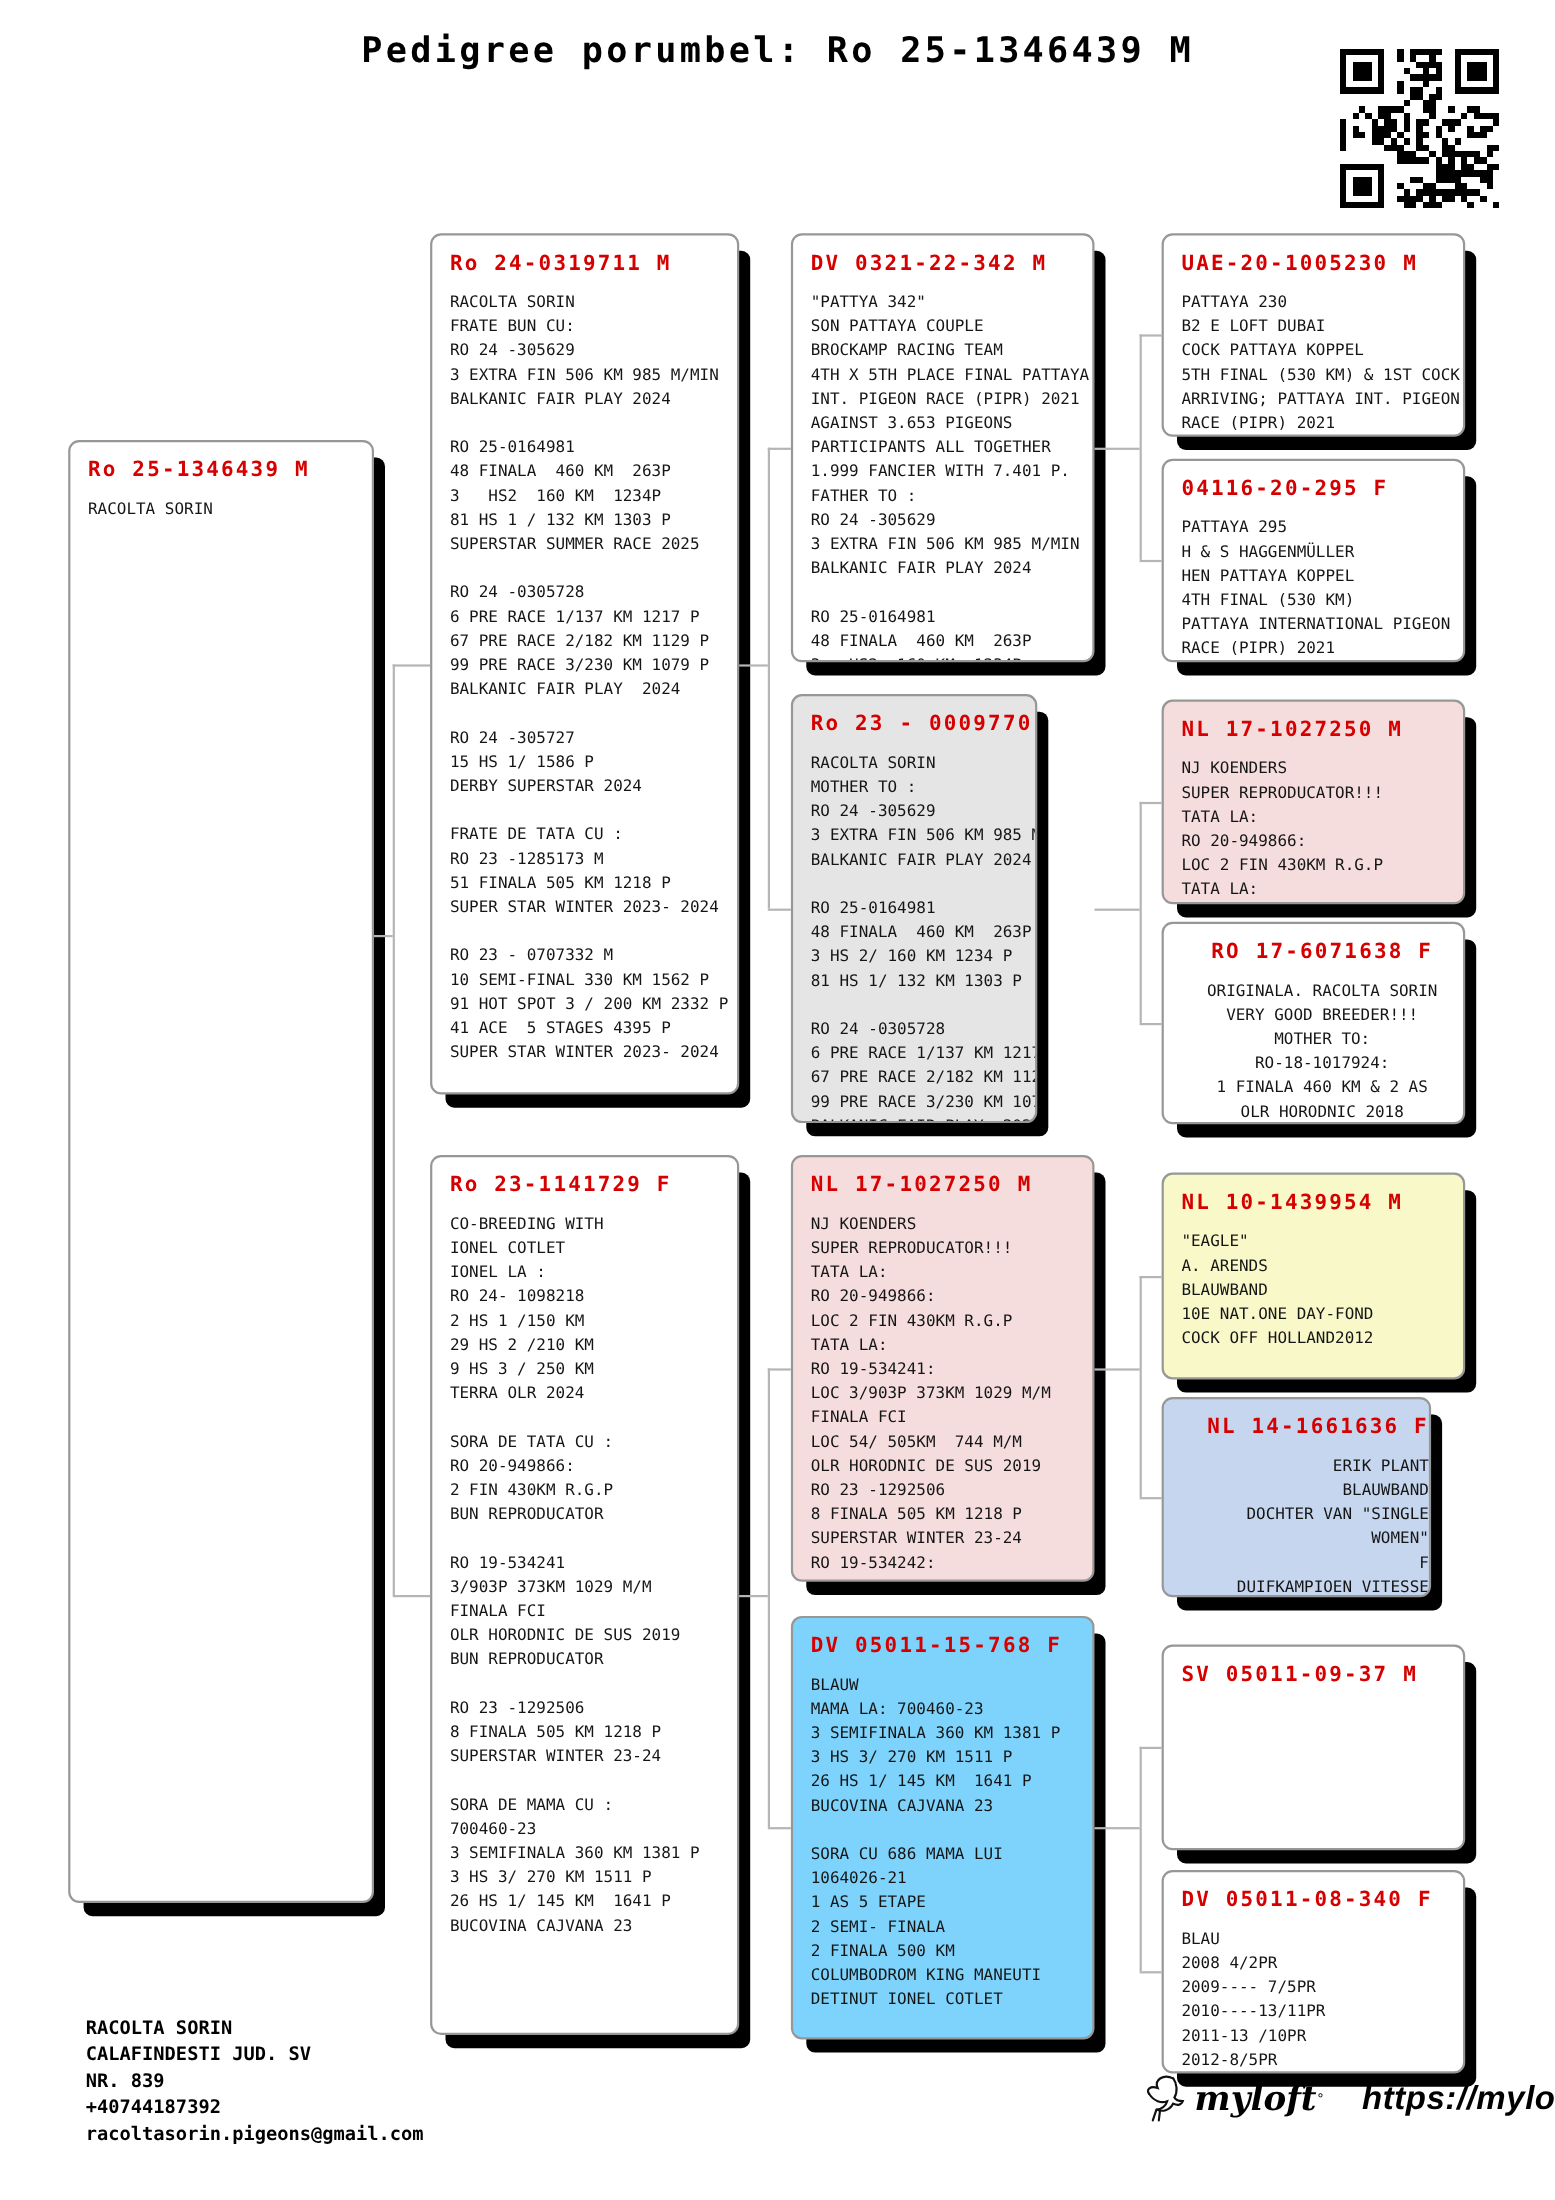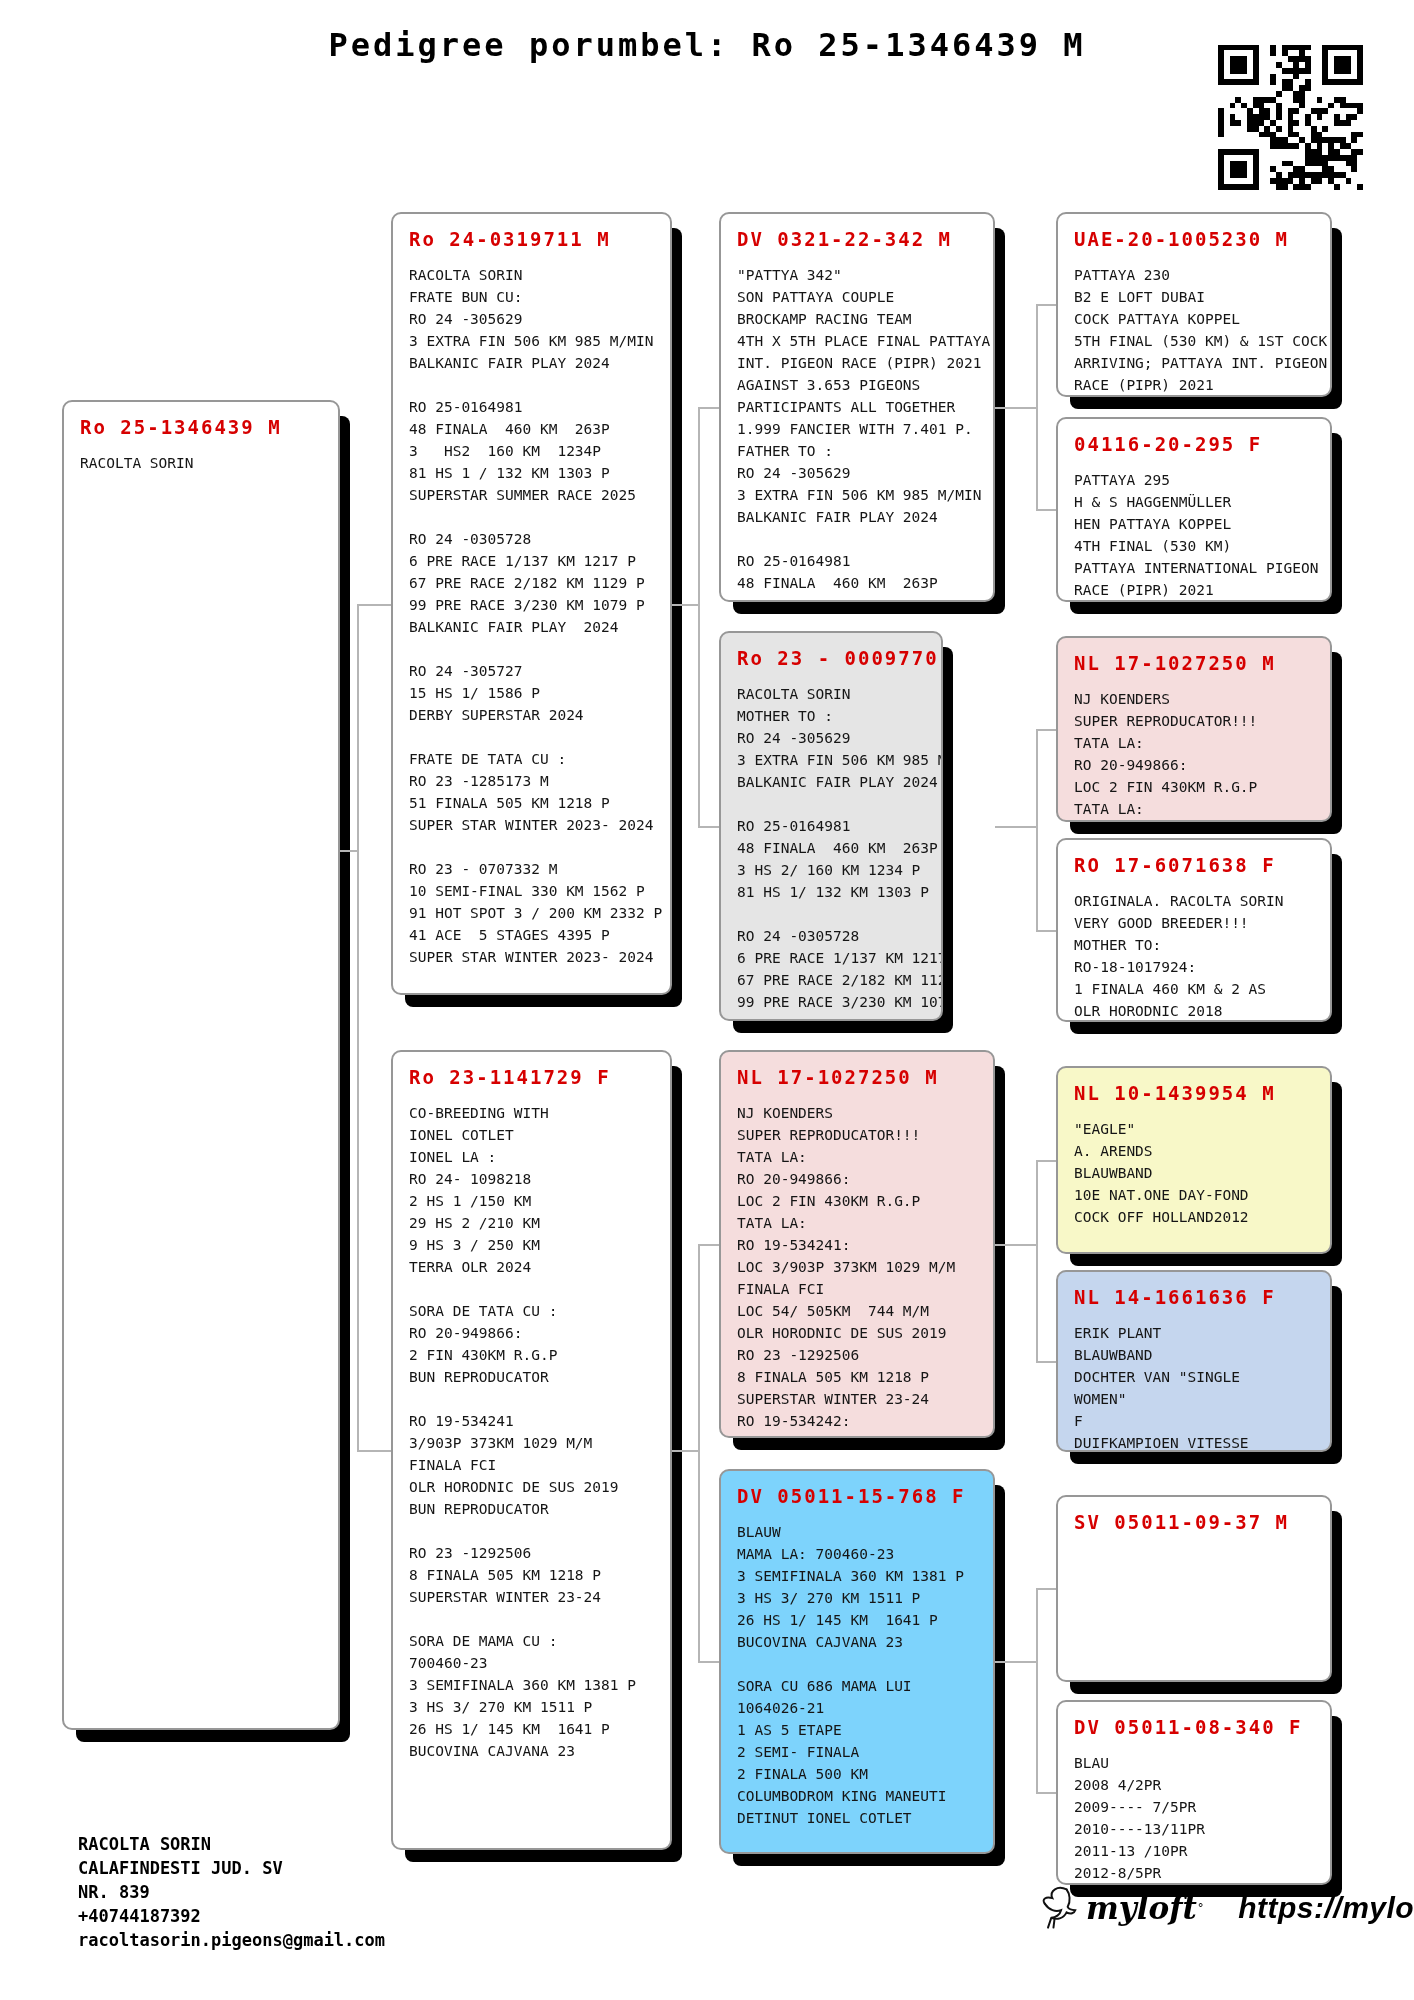--- a/index.html
+++ b/index.html
@@ -517,42 +517,42 @@
     <div class="box-body">
         <div class="line">NJ KOENDERS</div>
         <div class="line">SUPER REPRODUCATOR!!!</div>
         <div class="line">TATA LA:</div>
         <div class="line">RO 20-949866:</div>
         <div class="line">LOC 2 FIN 430KM R.G.P</div>
         <div class="line">TATA LA:</div>
         <div class="line">RO 19-534241:</div>
       </div>
   </div>
-  <div class="box" style="left: 1056px; top: 838px; width: 276px; height: 184px; background: rgb(255, 255, 255);">
+  <div class="box" style="left: 1056px; top: 838px; width: 276px; height: 184px; background: rgb(255, 255, 255); text-align: center;">
     <div class="box-title">RO 17-6071638 F</div>
     <div class="box-body">
         <div class="line">ORIGINALA. RACOLTA SORIN</div>
         <div class="line">VERY GOOD BREEDER!!!</div>
         <div class="line">MOTHER TO:</div>
         <div class="line">RO-18-1017924:</div>
         <div class="line">1 FINALA 460 KM &amp; 2 AS</div>
         <div class="line">OLR HORODNIC 2018</div>
       </div>
   </div>
   <div class="box" style="left: 1056px; top: 1066px; width: 276px; height: 188px; background: rgb(248, 248, 200);">
     <div class="box-title">NL 10-1439954 M</div>
     <div class="box-body">
         <div class="line">"EAGLE"</div>
         <div class="line">A. ARENDS</div>
         <div class="line">BLAUWBAND</div>
         <div class="line">10E NAT.ONE DAY-FOND</div>
         <div class="line">COCK OFF HOLLAND2012</div>
       </div>
   </div>
-  <div class="box" style="left: 1056px; top: 1270px; width: 276px; height: 182px; background: rgb(197, 214, 238);">
+  <div class="box" style="left: 1056px; top: 1270px; width: 245px; height: 182px; background: rgb(197, 214, 238); text-align: right;">
     <div class="box-title">NL 14-1661636 F</div>
     <div class="box-body">
         <div class="line">ERIK PLANT</div>
         <div class="line">BLAUWBAND</div>
         <div class="line">DOCHTER VAN "SINGLE</div>
         <div class="line">WOMEN"</div>
         <div class="line">F</div>
         <div class="line">DUIFKAMPIOEN VITESSE</div>
       </div>
   </div>

